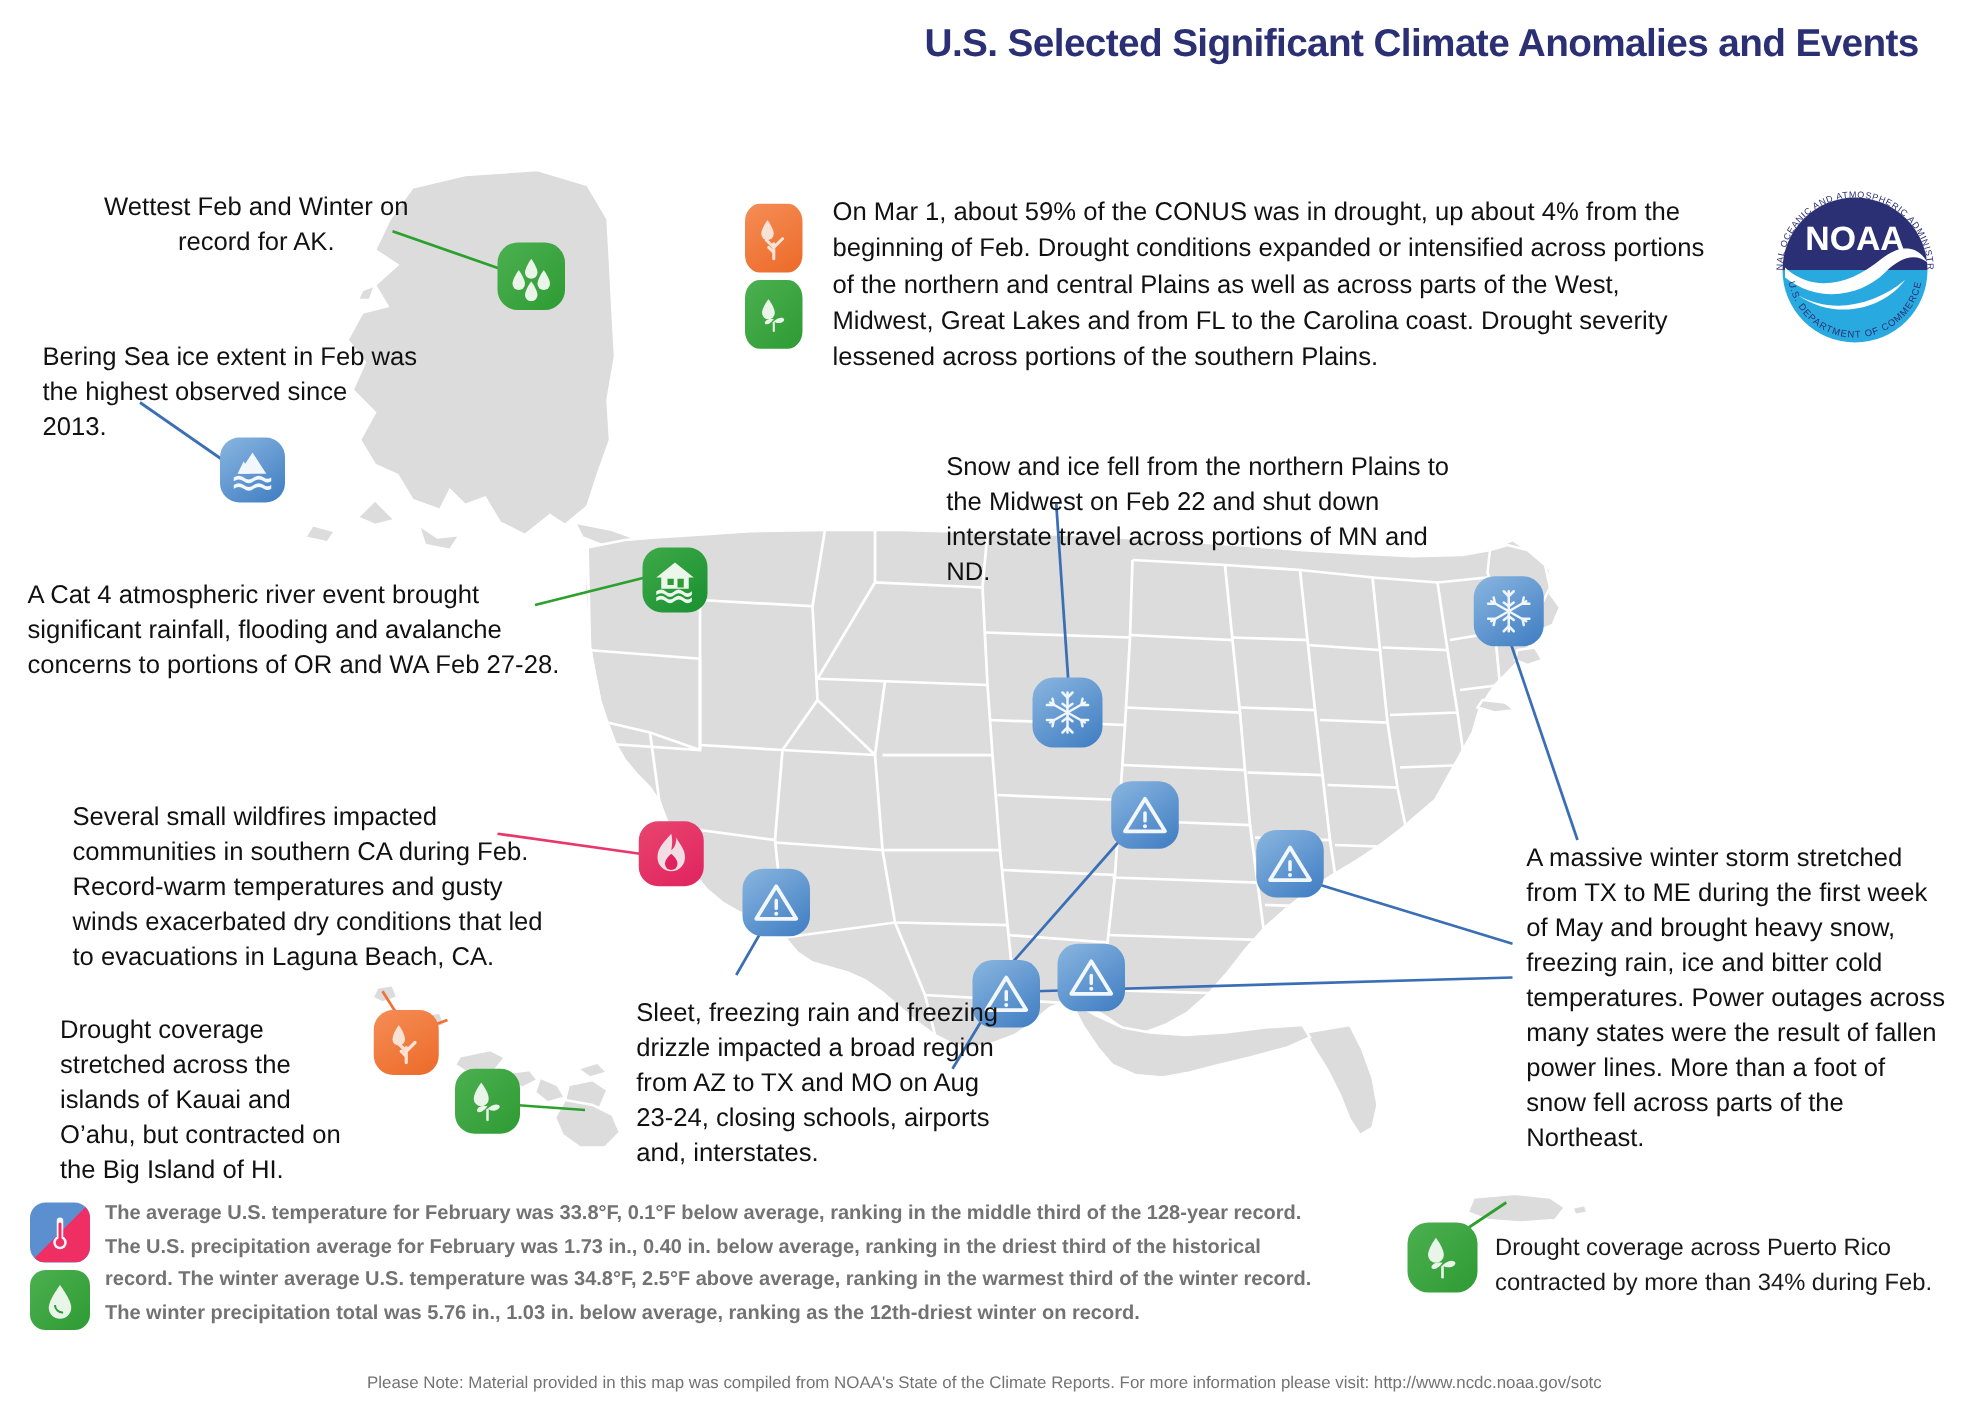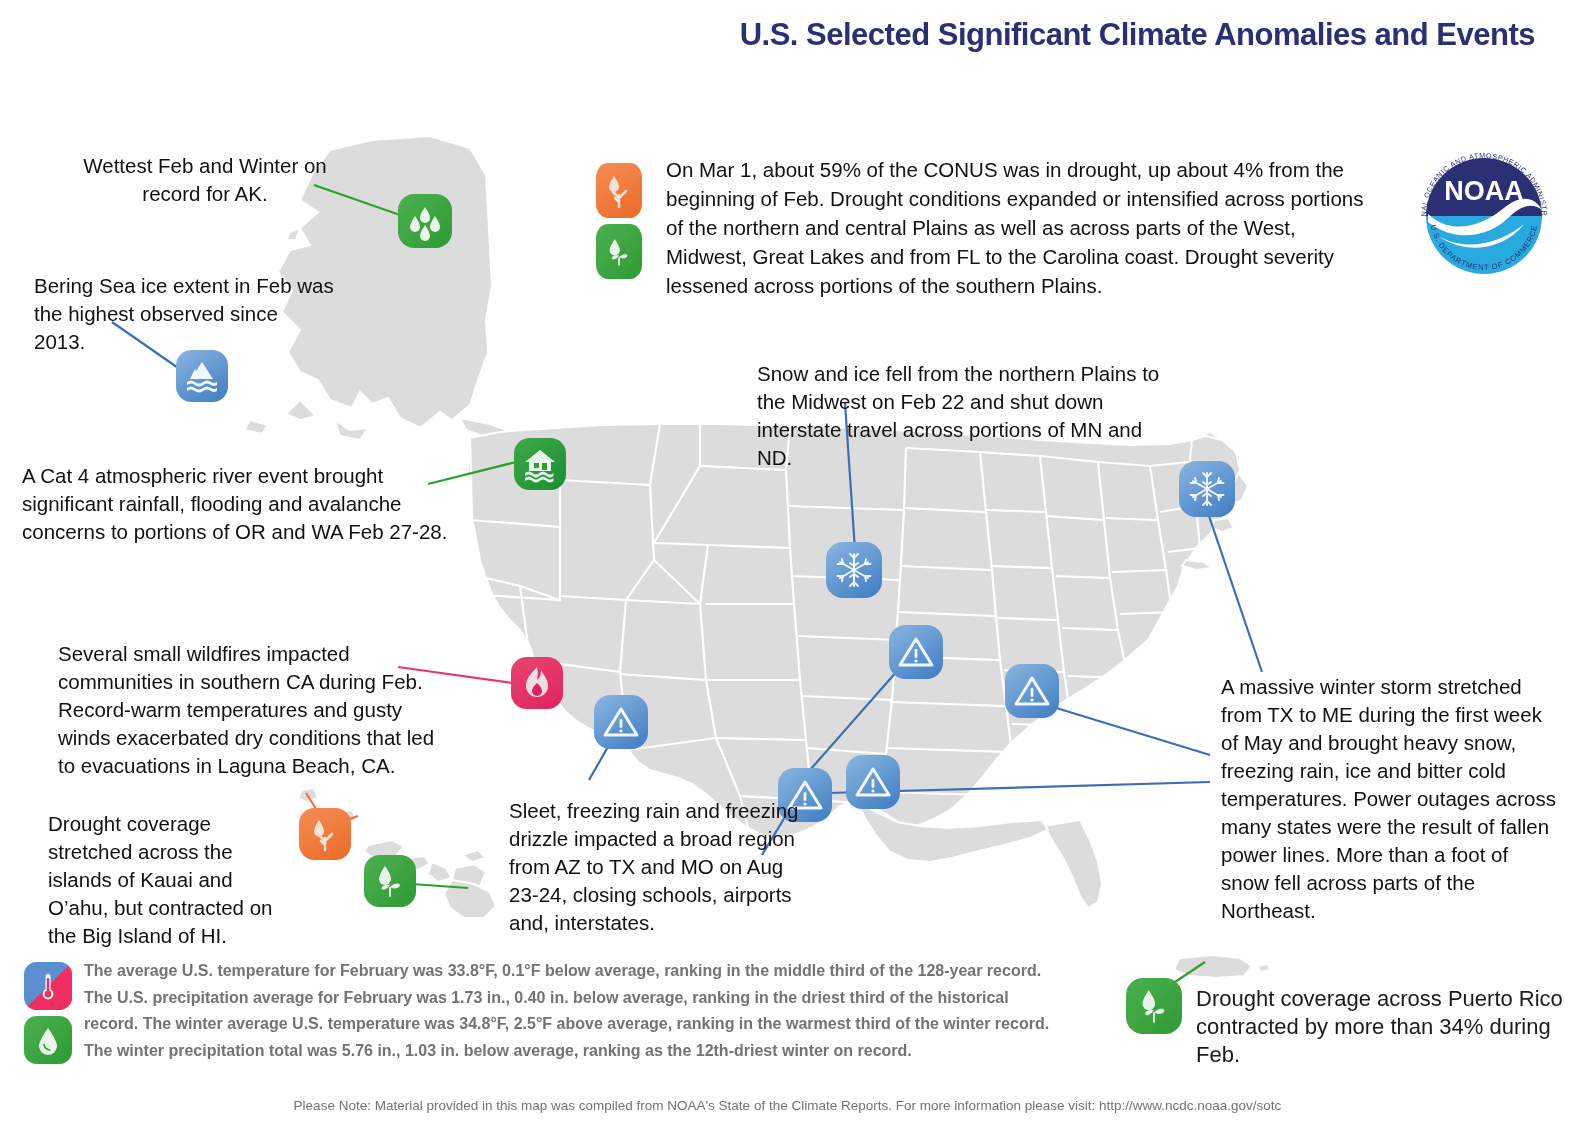--- a/index.html
+++ b/index.html
@@ -48,21 +48,21 @@
   .ico-temp .half{position:absolute;inset:0;background:#ef2f63;
     clip-path:polygon(100% 0,100% 100%,0 100%);}
   .ico-temp svg{position:relative;z-index:2;}
 
   
   #summary-block{left:84px;top:958px;width:975px;}
   #summary-text{font-size:16px;line-height:26.5px;font-weight:bold;color:#737373;}
   #summary-icons{left:24px;top:962px;}
 
   
-  #pr-text{left:1196px;top:985px;width:370px;font-size:22px;line-height:28px;}
+  #pr-text{left:1196px;top:985px;width:370px;font-size:19px;line-height:28px;}
 
   
   #footer-note{left:0;top:1098px;width:1575px;text-align:center;
     font-size:13.5px;color:#737373;}
 
   
   #noaa-logo{left:1408px;top:140px;width:152px;height:152px;}
 </style>
 </head>
 <body>

